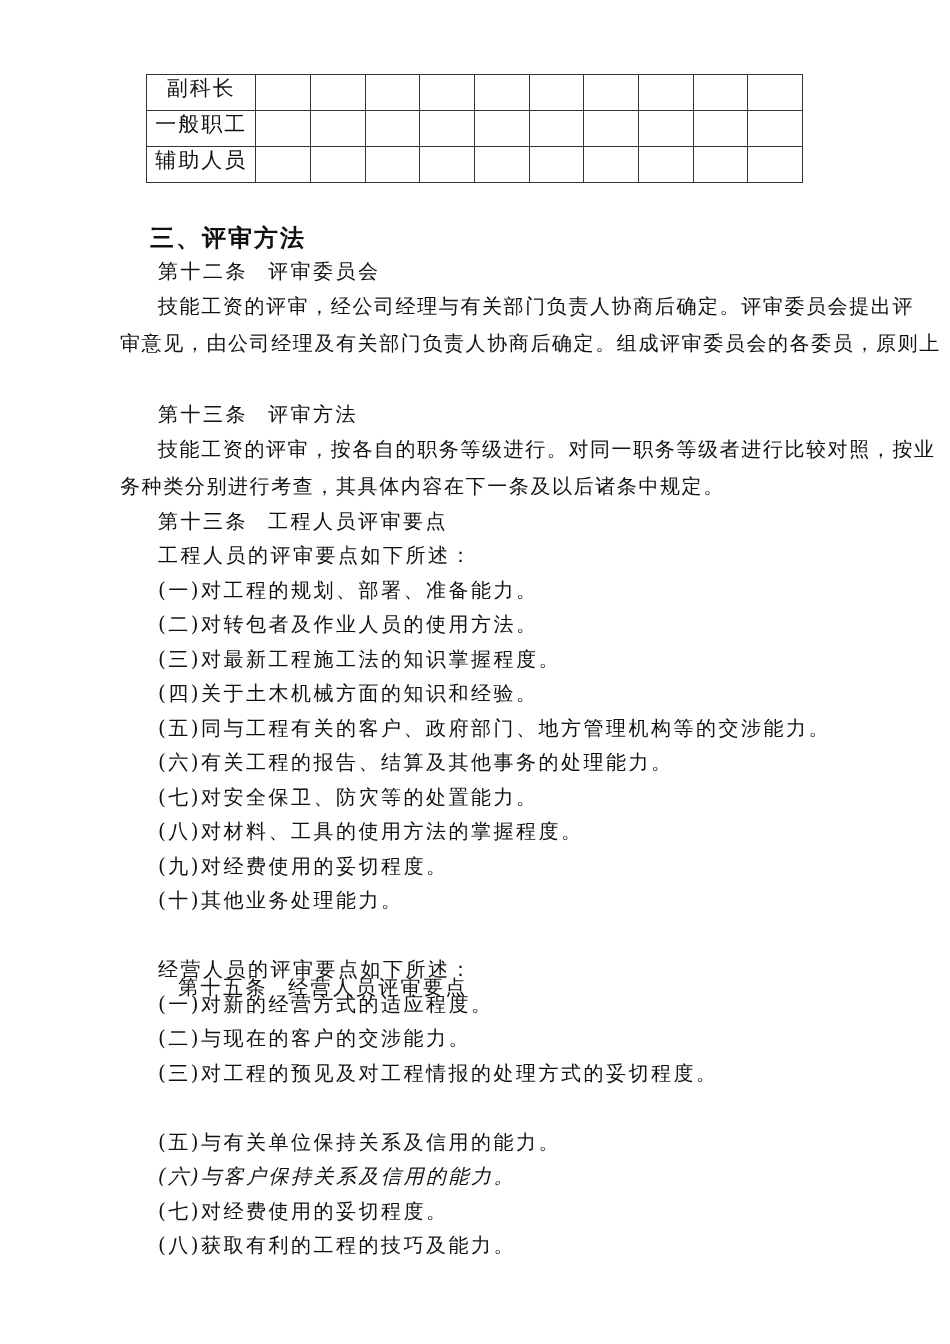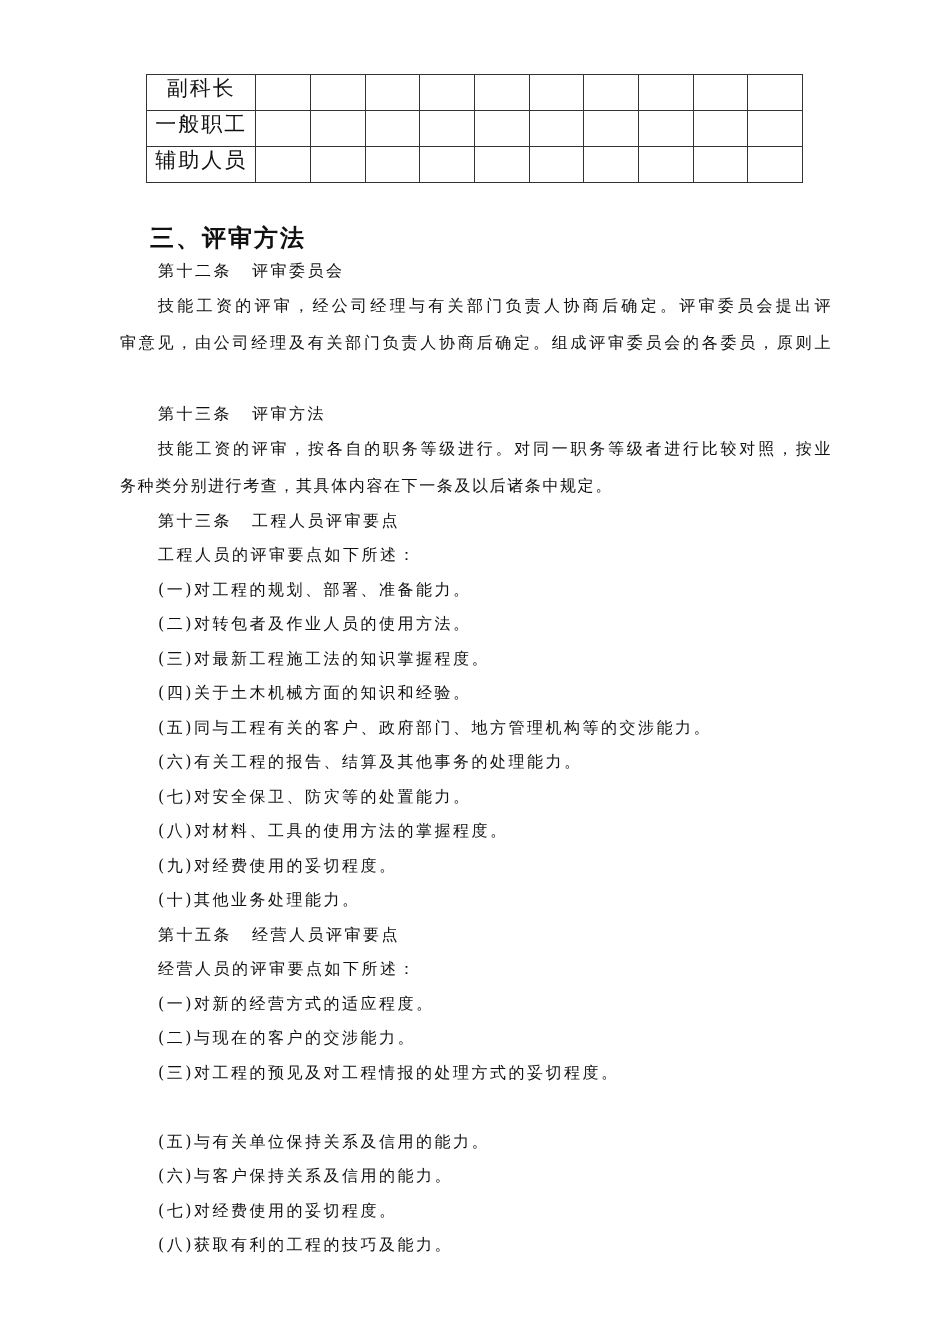--- a/index.html
+++ b/index.html
@@ -21,21 +21,21 @@
     line-height: 26px;
   }
   table.grade-table td.label { width: 108px; letter-spacing: 2px; }
   table.grade-table td.cell { width: 53.5px; }
   .heading {
     position: absolute; left: 150px; top: 222px;
     font-size: 24px; font-weight: bold; letter-spacing: 2px;
     font-family: "DejaVu Sans", "Liberation Sans", sans-serif;
   }
   .line {
-    position: absolute; font-size: 16px; white-space: nowrap;
+    position: absolute; font-size: 20px; white-space: nowrap;
     letter-spacing: 2.5px; line-height: 20px;
   }
   .indent { left: 158px; }
   .flush { left: 120px; }
   .item { left: 158px; }
   .justify { width: 712px; text-align: justify; text-align-last: justify; letter-spacing: 1.6px; }
   .article-title .sep { display: inline-block; width: 20px; }
 </style>
 </head>
 <body>
@@ -108,25 +108,25 @@
   <div class="line item" style="top:580px;">(一)对工程的规划、部署、准备能力。</div>
   <div class="line item" style="top:649px;">(三)对最新工程施工法的知识掌握程度。</div>
   <div class="line item" style="top:683px;">(四)关于土木机械方面的知识和经验。</div>
   <div class="line item" style="top:718px;">(五)同与工程有关的客户、政府部门、地方管理机构等的交涉能力。</div>
   <div class="line item" style="top:752px;">(六)有关工程的报告、结算及其他事务的处理能力。</div>
   <div class="line item" style="top:787px;">(七)对安全保卫、防灾等的处置能力。</div>
   <div class="line item" style="top:821px;">(八)对材料、工具的使用方法的掌握程度。</div>
   <div class="line item" style="top:856px;">(九)对经费使用的妥切程度。</div>
   <div class="line item" style="top:890px;">(十)其他业务处理能力。</div>
 
-  <div class="line indent article-title" style="top:925px;">
+  <div class="line indent article-title" style="top:977px;margin-left:20px;">
     <span>第十五条</span><span class="sep"></span><span>经营人员评审要点</span>
   </div>
   <div class="line item" style="top:959px;">经营人员的评审要点如下所述：</div>
   <div class="line item" style="top:994px;">(一)对新的经营方式的适应程度。</div>
   <div class="line item" style="top:1028px;">(二)与现在的客户的交涉能力。</div>
   <div class="line item" style="top:1063px;">(三)对工程的预见及对工程情报的处理方式的妥切程度。</div>
   <div class="line item" style="top:1132px;">(五)与有关单位保持关系及信用的能力。</div>
-  <div class="line item" style="top:1166px;">(六)与客户保持关系及信用的能力。</div>
+  <div class="line item" style="top:1166px;font-style:italic;">(六)与客户保持关系及信用的能力。</div>
   <div class="line item" style="top:1201px;">(七)对经费使用的妥切程度。</div>
   <div class="line item" style="top:1235px;">(八)获取有利的工程的技巧及能力。</div>
 
 </div>
 
 </body></html>

